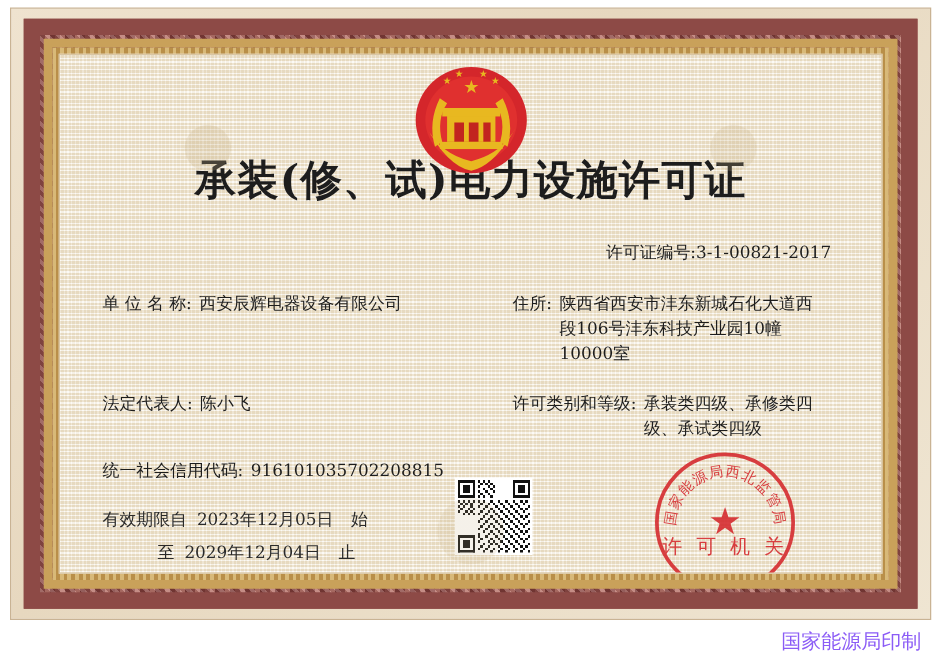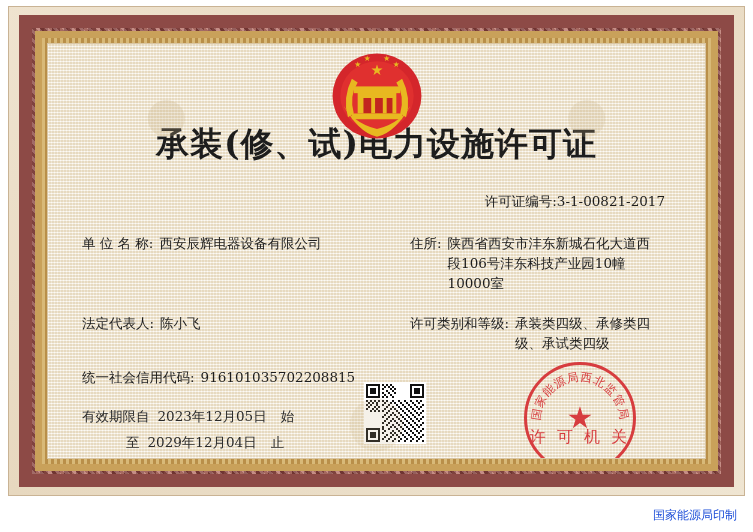--- a/index.html
+++ b/index.html
@@ -207,22 +207,22 @@
     font-family: "DejaVu Serif", serif;
     fill: #d4262b;
     letter-spacing: 1px;
   }
 
   .footer {
     position: absolute;
     right: 16px;
     bottom: 8px;
     font-family: Liberation Sans, sans-serif;
-    font-size: 12px;
-    color: #1d4ed8;
+    font-size: 16px;
+    color: #8b5cf6;
   }
 </style>
 </head>
 <body>
 
 <div class="cert">
 
   <div class="band-outer"></div>
   <div class="band-gold"></div>
 

